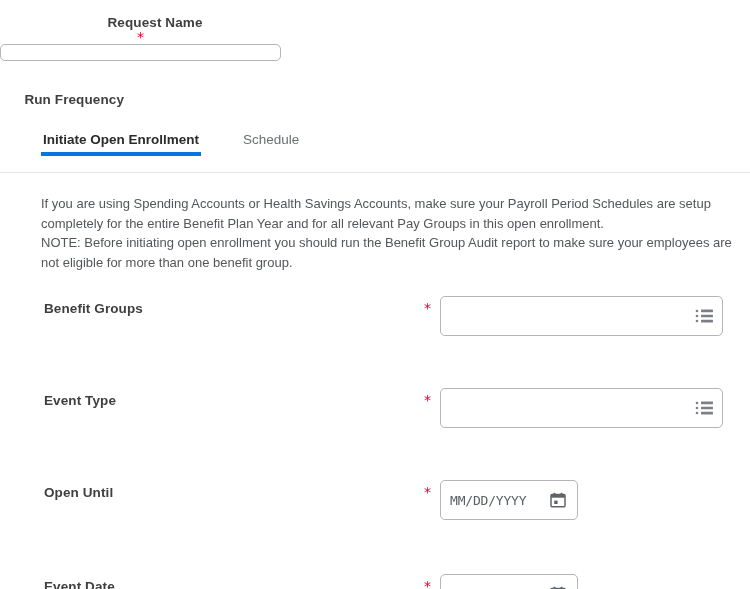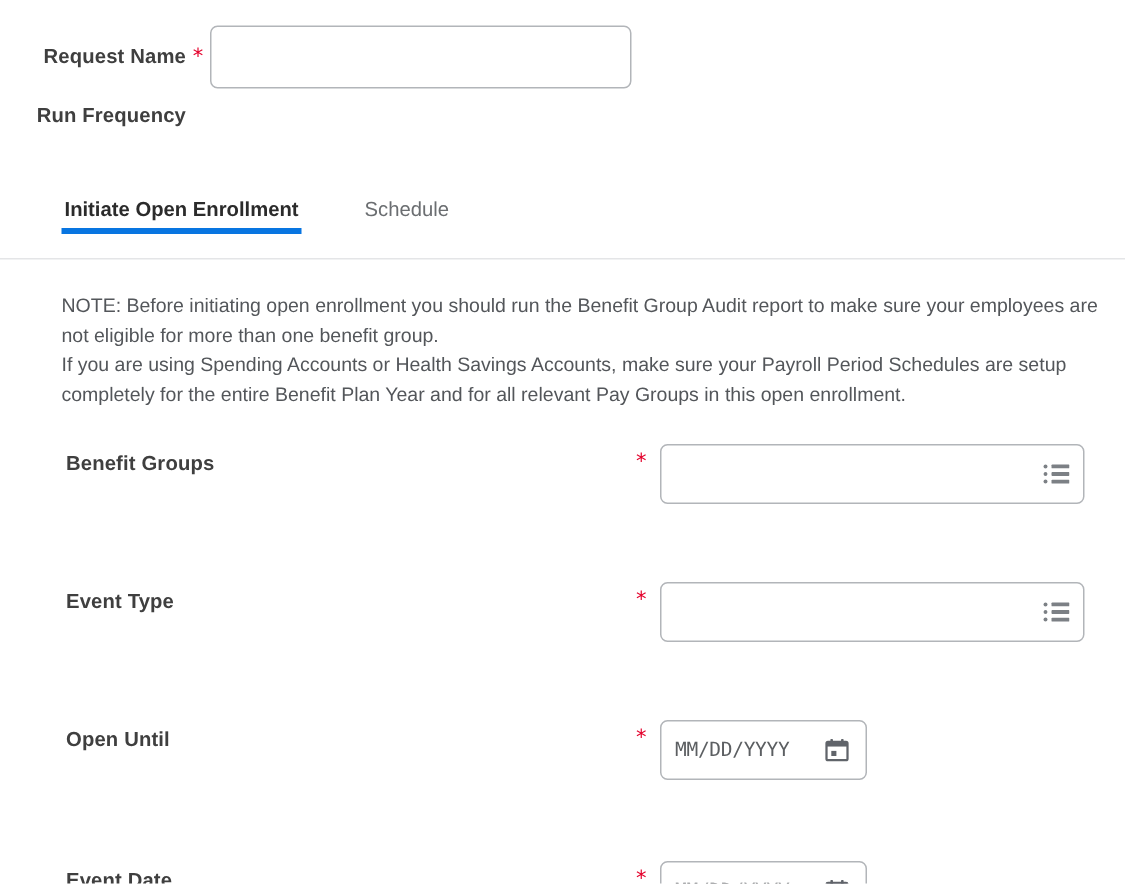--- a/index.html
+++ b/index.html
@@ -14,22 +14,22 @@
     font-family: "Liberation Sans", sans-serif;
     color: #3f3f3f;
     overflow: hidden;
     position: relative;
   }
   .top-row {
     display: flex;
     align-items: center;
     position: absolute;
   }
-  #row-request-name { left: 0; top: 15px; height: 45px; }
-  #row-run-frequency { left: 0; top: 64px; height: 24px; }
+  #row-request-name { left: 0; top: 15px; height: 45px; flex-direction: column; }
+  #row-run-frequency { left: 0; top: 87px; height: 24px; }
 
   .top-label {
     width: 124px;
     text-align: right;
     font-size: 13.5px;
     font-weight: bold;
     color: #3f3f3f;
     letter-spacing: .1px;
     flex: 0 0 auto;
   }
@@ -206,22 +206,22 @@
 
 <div class="tabs-wrap">
   <div class="tabs">
     <div class="tab active">Initiate Open Enrollment</div>
     <div class="tab">Schedule</div>
   </div>
   <div class="tabs-divider"></div>
 </div>
 
 <div class="note">
+  <p>If you are using Spending Accounts or Health Savings Accounts, make sure your Payroll Period Schedules are setup completely for the entire Benefit Plan Year and for all relevant Pay Groups in this open enrollment.</p>
   <p>NOTE: Before initiating open enrollment you should run the Benefit Group Audit report to make sure your employees are not eligible for more than one benefit group.</p>
-  <p>If you are using Spending Accounts or Health Savings Accounts, make sure your Payroll Period Schedules are setup completely for the entire Benefit Plan Year and for all relevant Pay Groups in this open enrollment.</p>
 </div>
 
 <div class="form-area">
 
   <div class="frow" id="row-benefit-groups">
     <div class="flabel">Benefit Groups</div>
     <div class="fstar">*</div>
     <div class="fctrl">
       <div class="prompt-field">
         <span class="prompt-icon">

